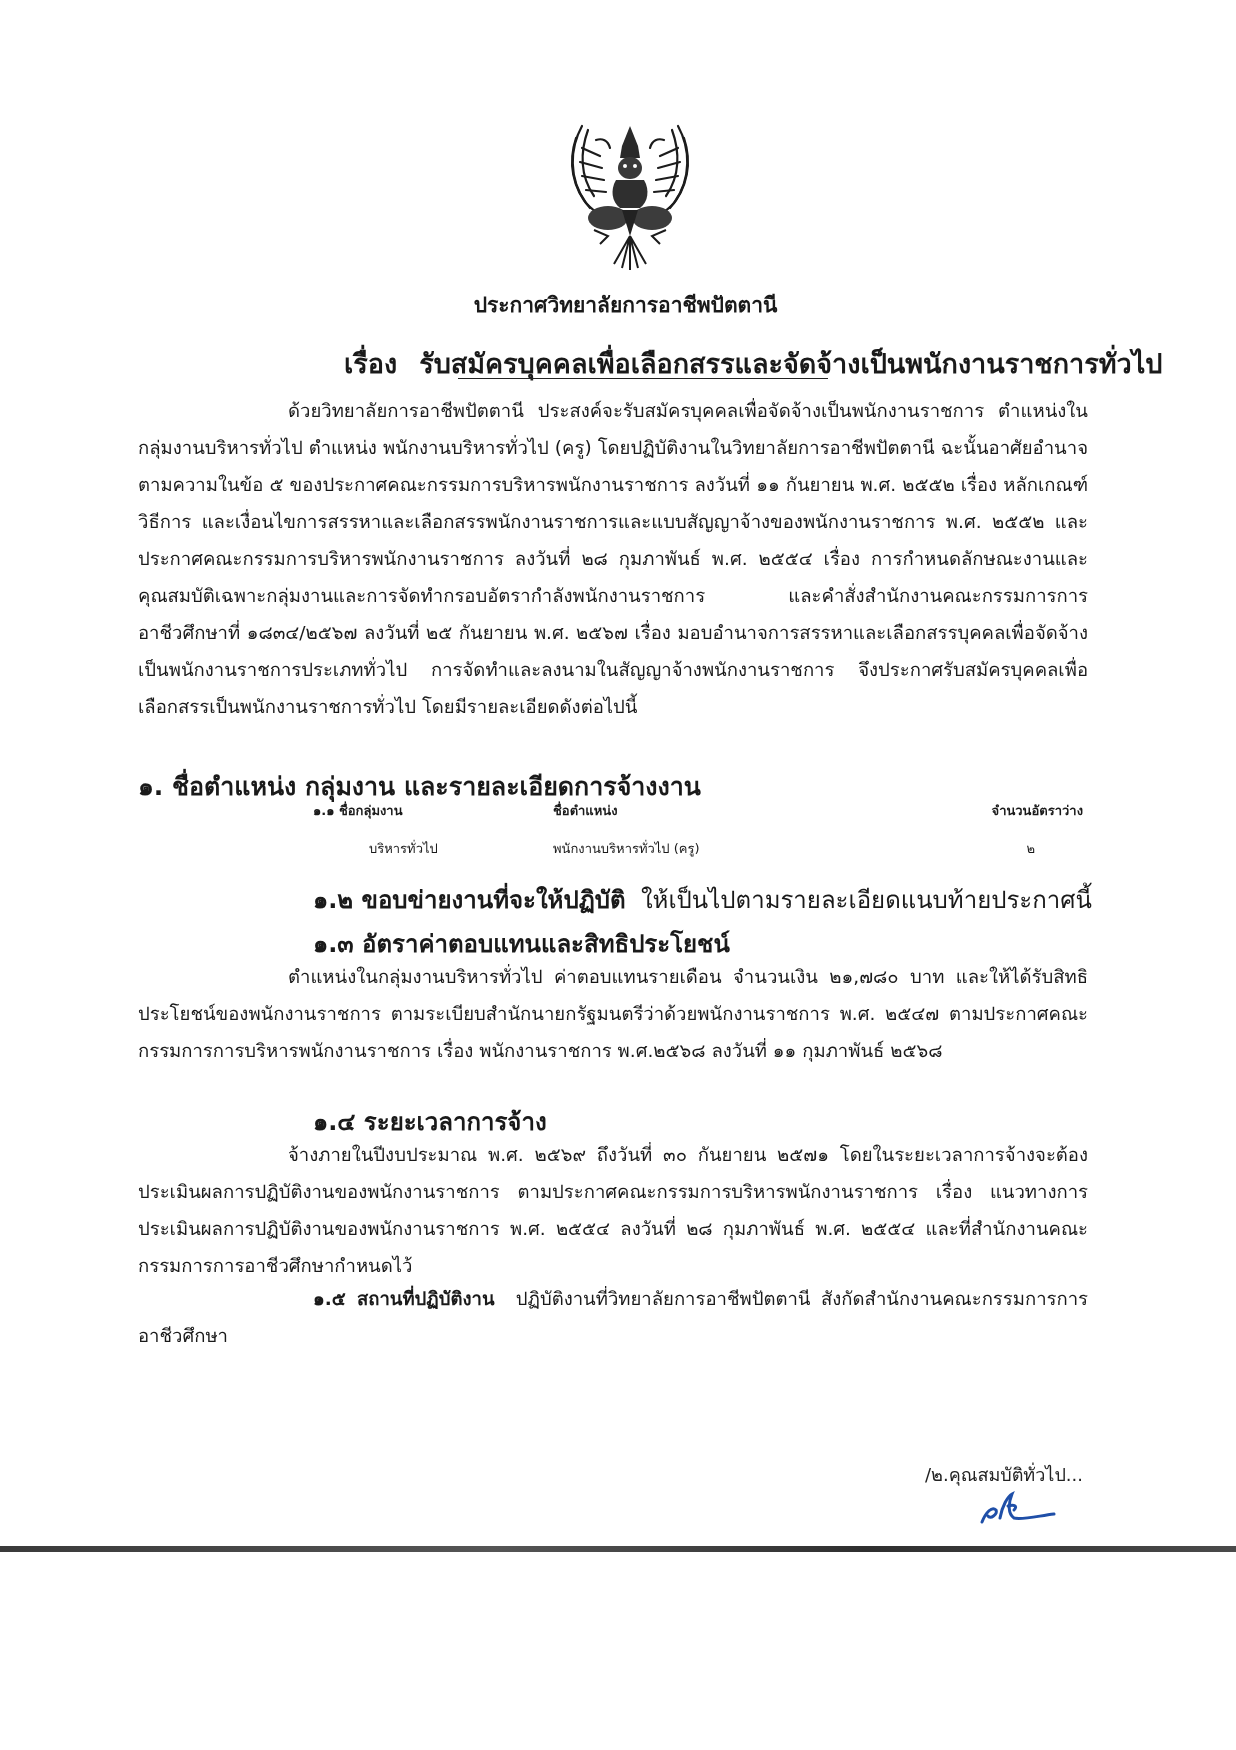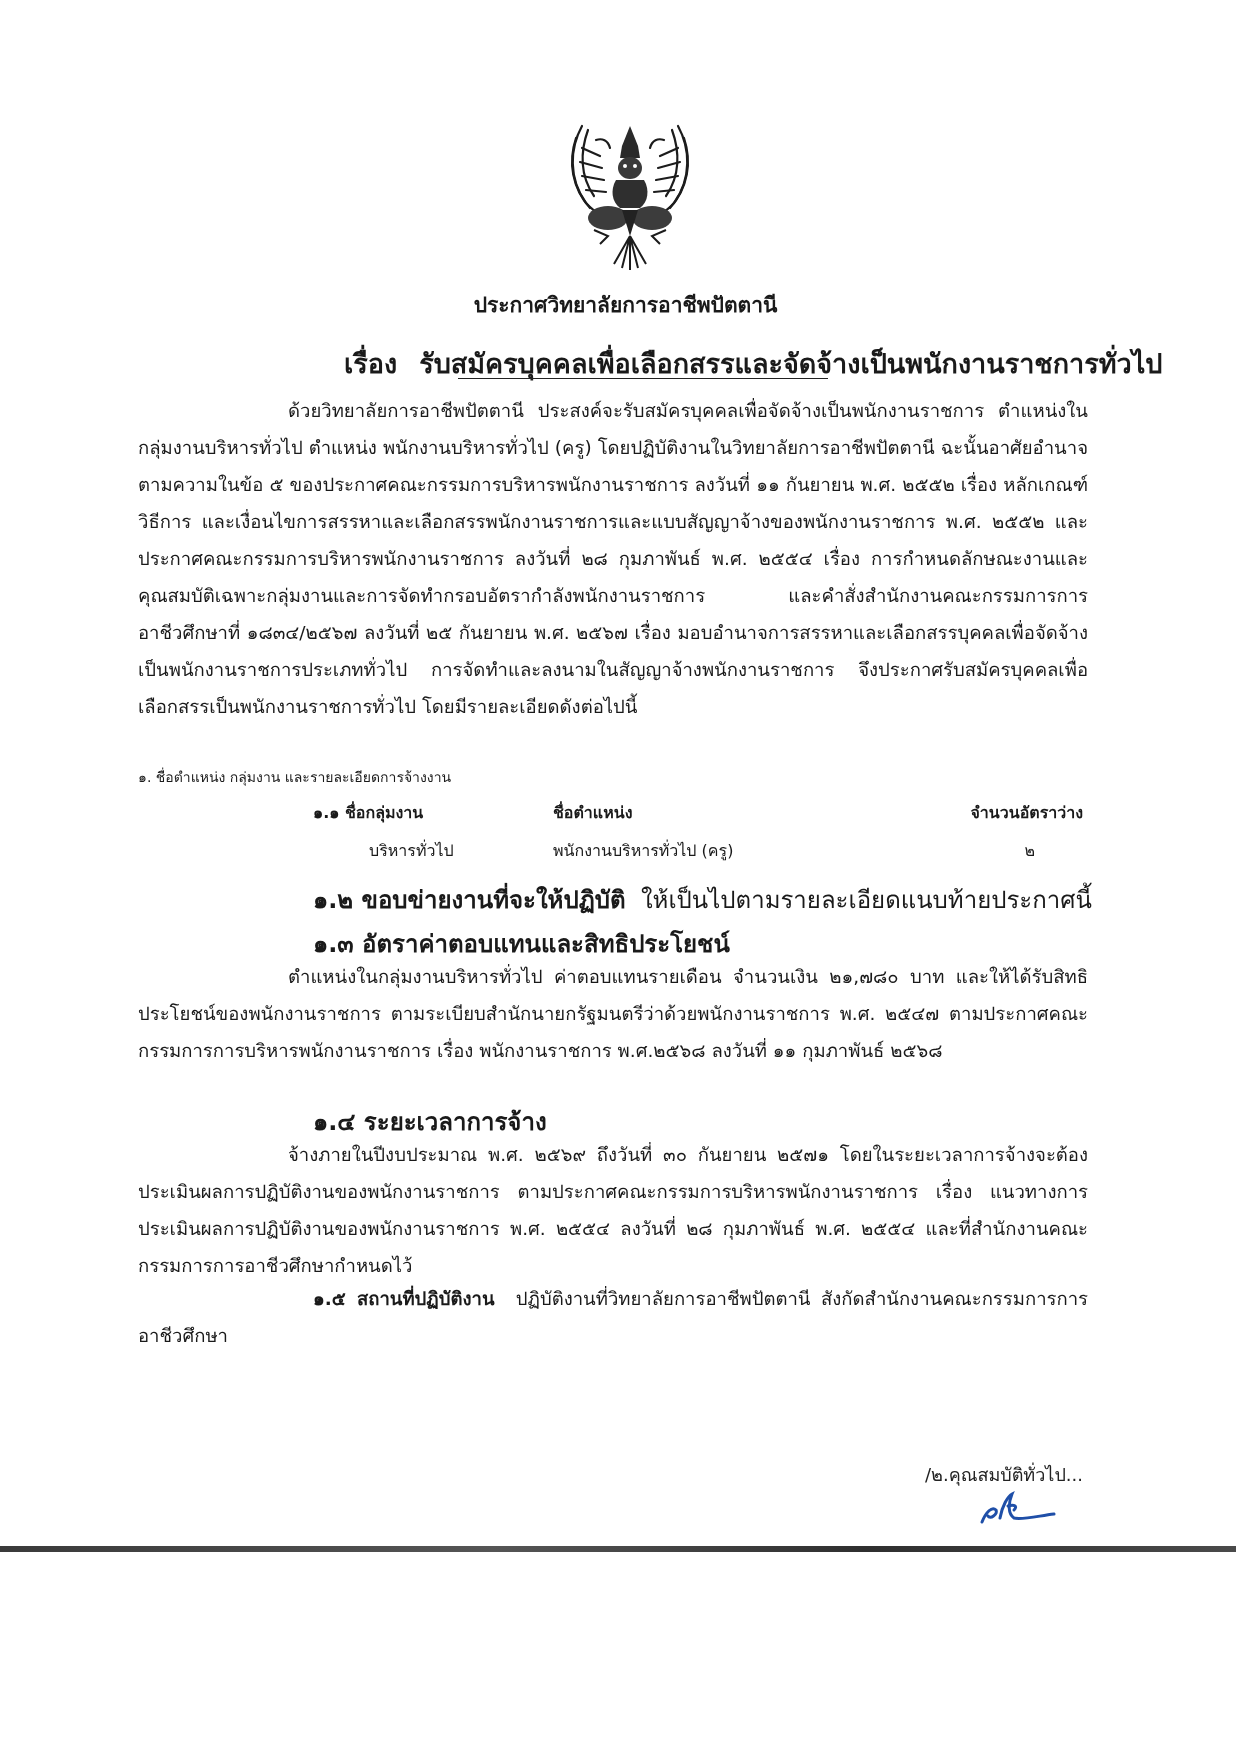--- a/index.html
+++ b/index.html
@@ -20,23 +20,23 @@
   .title-rule {
     position: absolute; left: 458px; top: 90px; width: 370px; height: 0; border-top: 1.5px solid #222;
   }
   .body-text {
     position: absolute; left: 138px; width: 950px; font-size: 18.5px; line-height: 37px;
     text-align: justify; text-align-last: left;
   }
   .para { margin: 0; }
   .indent { text-indent: 150px; }
   .b { font-weight: bold; }
-  .section-h { position: absolute; left: 138px; font-size: 14px; font-weight: normal; white-space: nowrap; }
+  .section-h { position: absolute; left: 138px; font-size: 25px; font-weight: bold; white-space: nowrap; }
   .sub-h { position: absolute; left: 313px; font-size: 24px; white-space: nowrap; }
-  .tbl { position: absolute; left: 313px; top: 800px; width: 770px; font-size: 16px; }
+  .tbl { position: absolute; left: 313px; top: 800px; width: 770px; font-size: 13px; }
   .tbl-row { position: relative; height: 38px; }
   .tbl-row span { position: absolute; white-space: nowrap; }
   .c1 { left: 0; } .c2 { left: 240px; } .c3 { right: 0; }
   .c1-val { left: 36px; margin-left: 20px; }
   .c3-val { right: 48px; }
   .footer-next {
     position: absolute; left: 925px; top: 1460px; font-size: 18px; color: #222; white-space: nowrap;
   }
   .signature { position: absolute; left: 978px; top: 1488px; width: 80px; height: 40px; }
   .bottom-edge {

